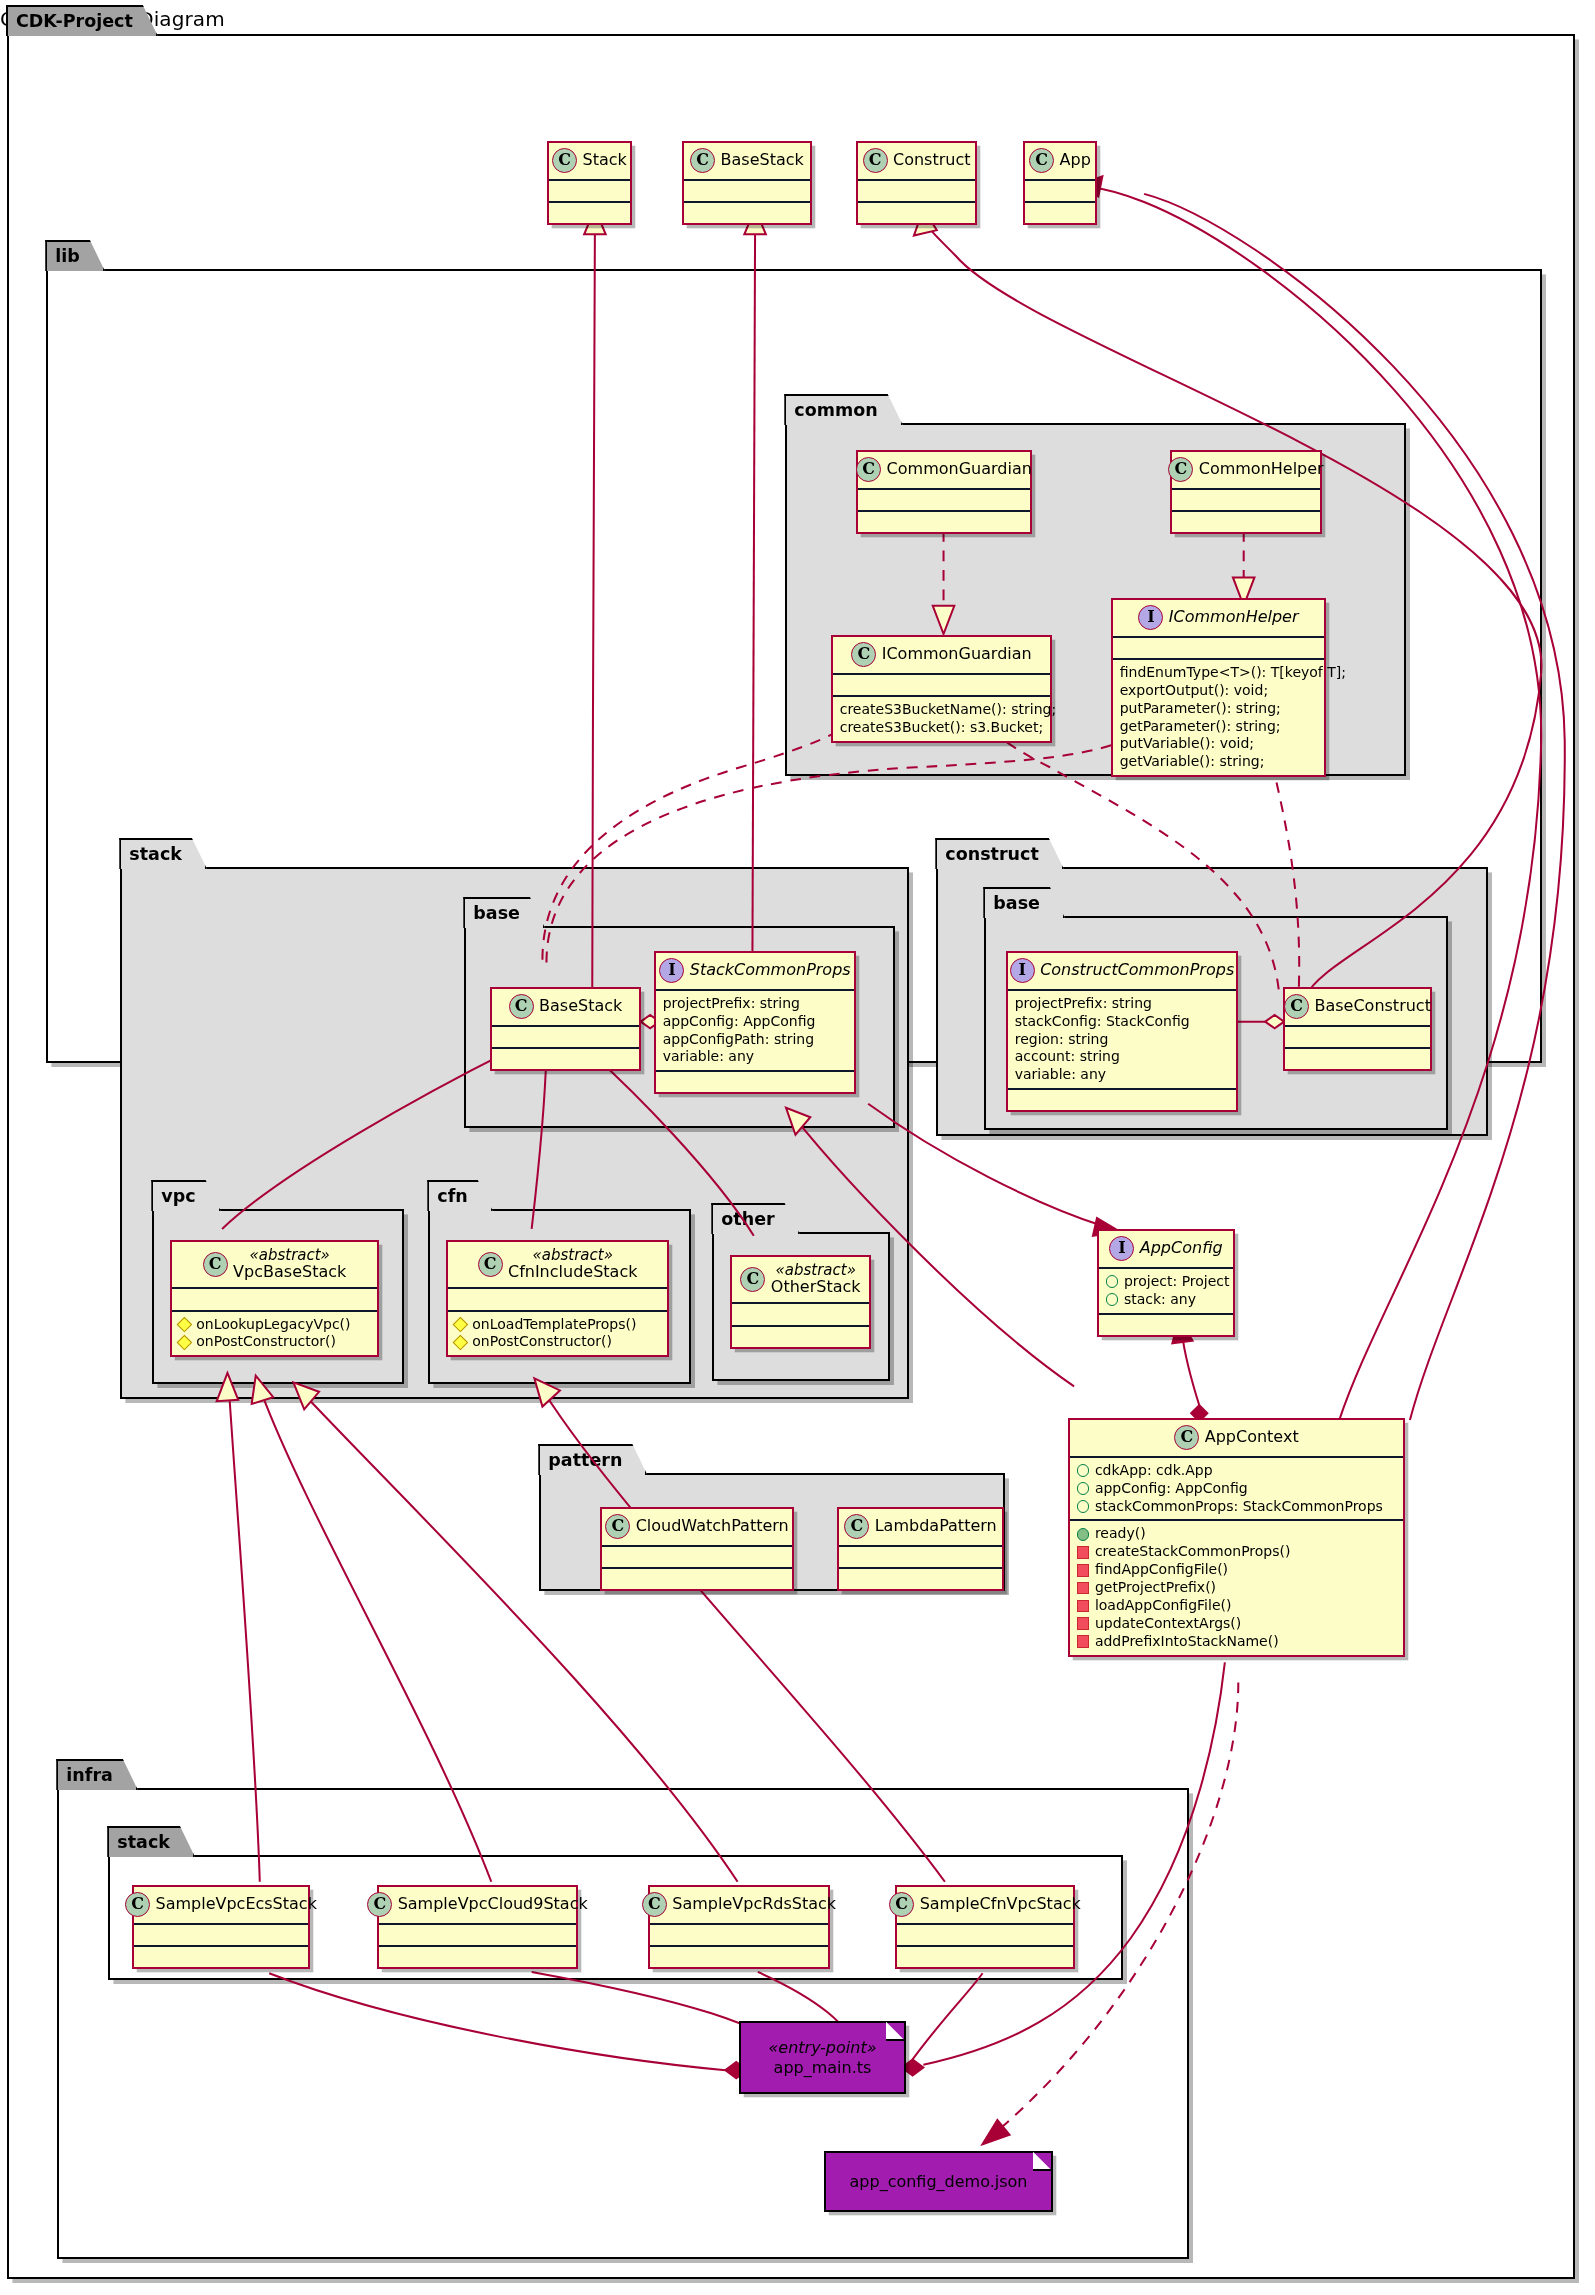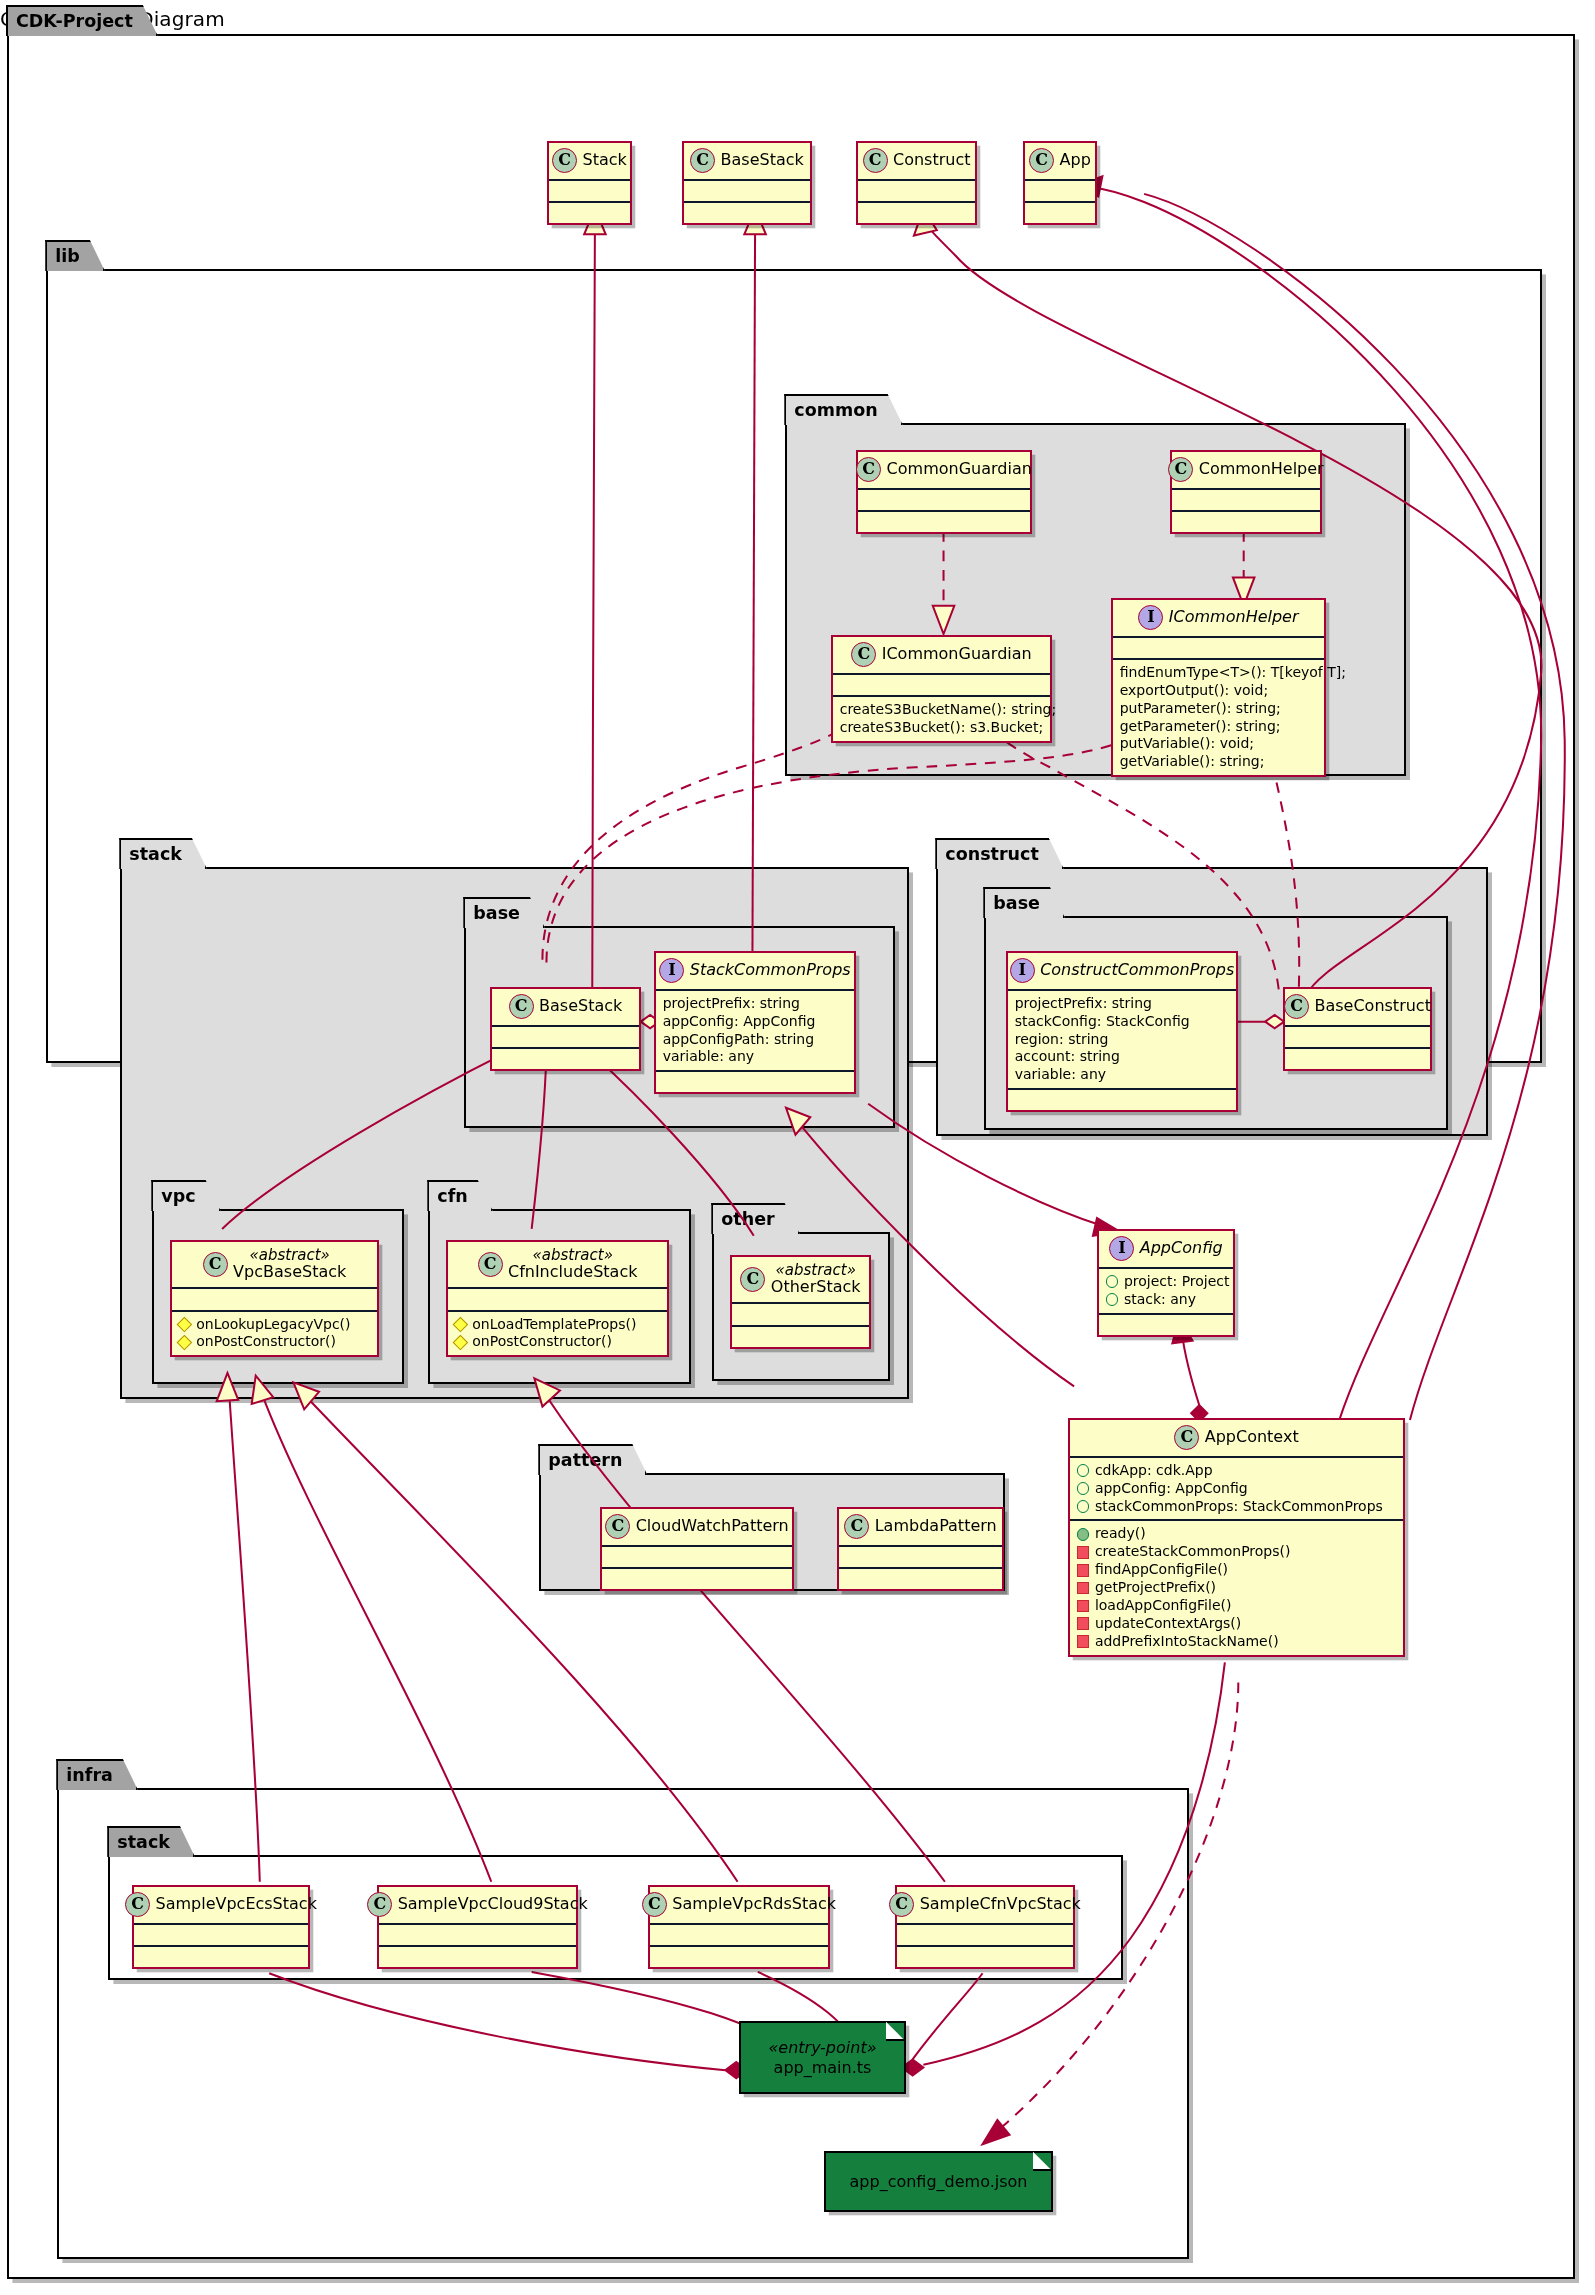--- a/index.html
+++ b/index.html
@@ -104,21 +104,21 @@
   .vis.pub-dot{border:1.7px solid #038048;border-radius:50%;background:#84be84;}
   .vis.priv-sq{border:1.7px solid #c82930;background:#f24d5c;}
   .vis.prot-dia{
      border:1.7px solid #b38f00;background:#ffff44;
      transform:rotate(45deg);width:8.8px;height:8.8px;flex:0 0 8.8px;margin:0 0.7px;
   }
   
   .note{
     position:absolute;
     box-sizing:border-box;
-    background:#15803d;
+    background:#a21caf;
     border:2.7px solid #000;
     box-shadow:4px 4px 0 -0.7px rgba(0,0,0,.28);
     display:flex;flex-direction:column;align-items:center;justify-content:center;
     font-size:16px;color:#000;
     z-index:6;
     line-height:1.2;
   }
   .note .corner{
     position:absolute;top:-1.3px;right:-1.3px;
     width:17.5px;height:17.5px;

